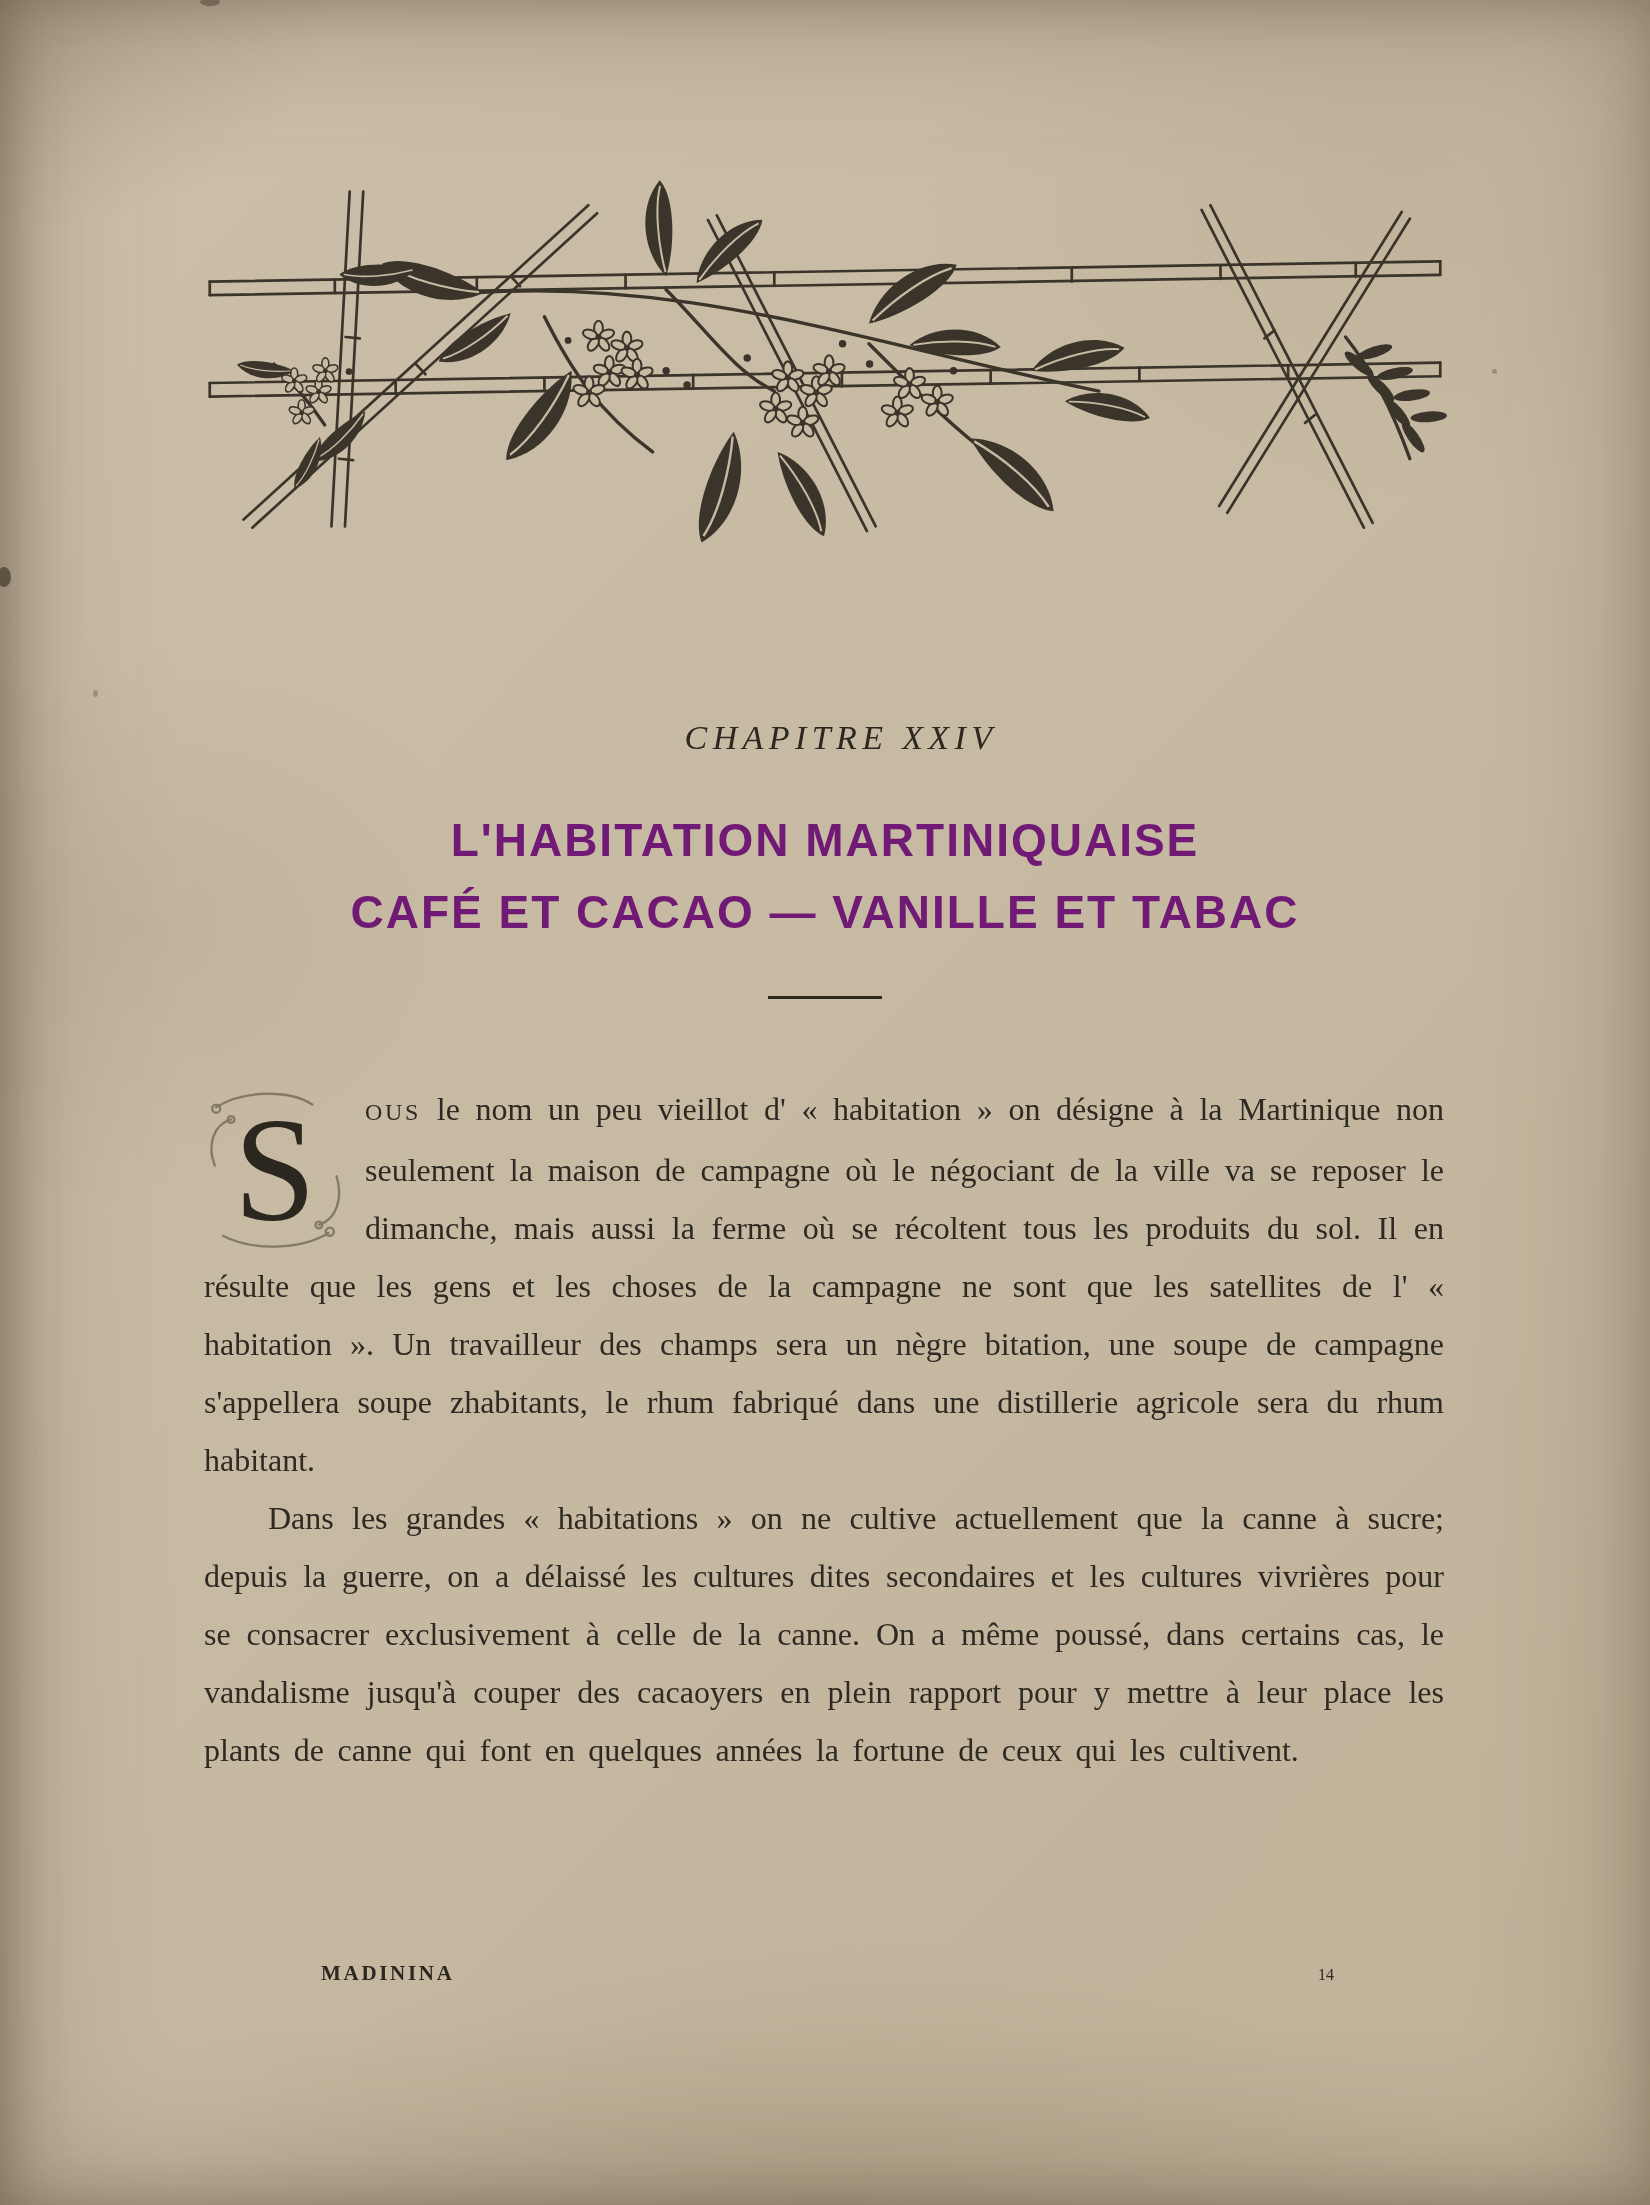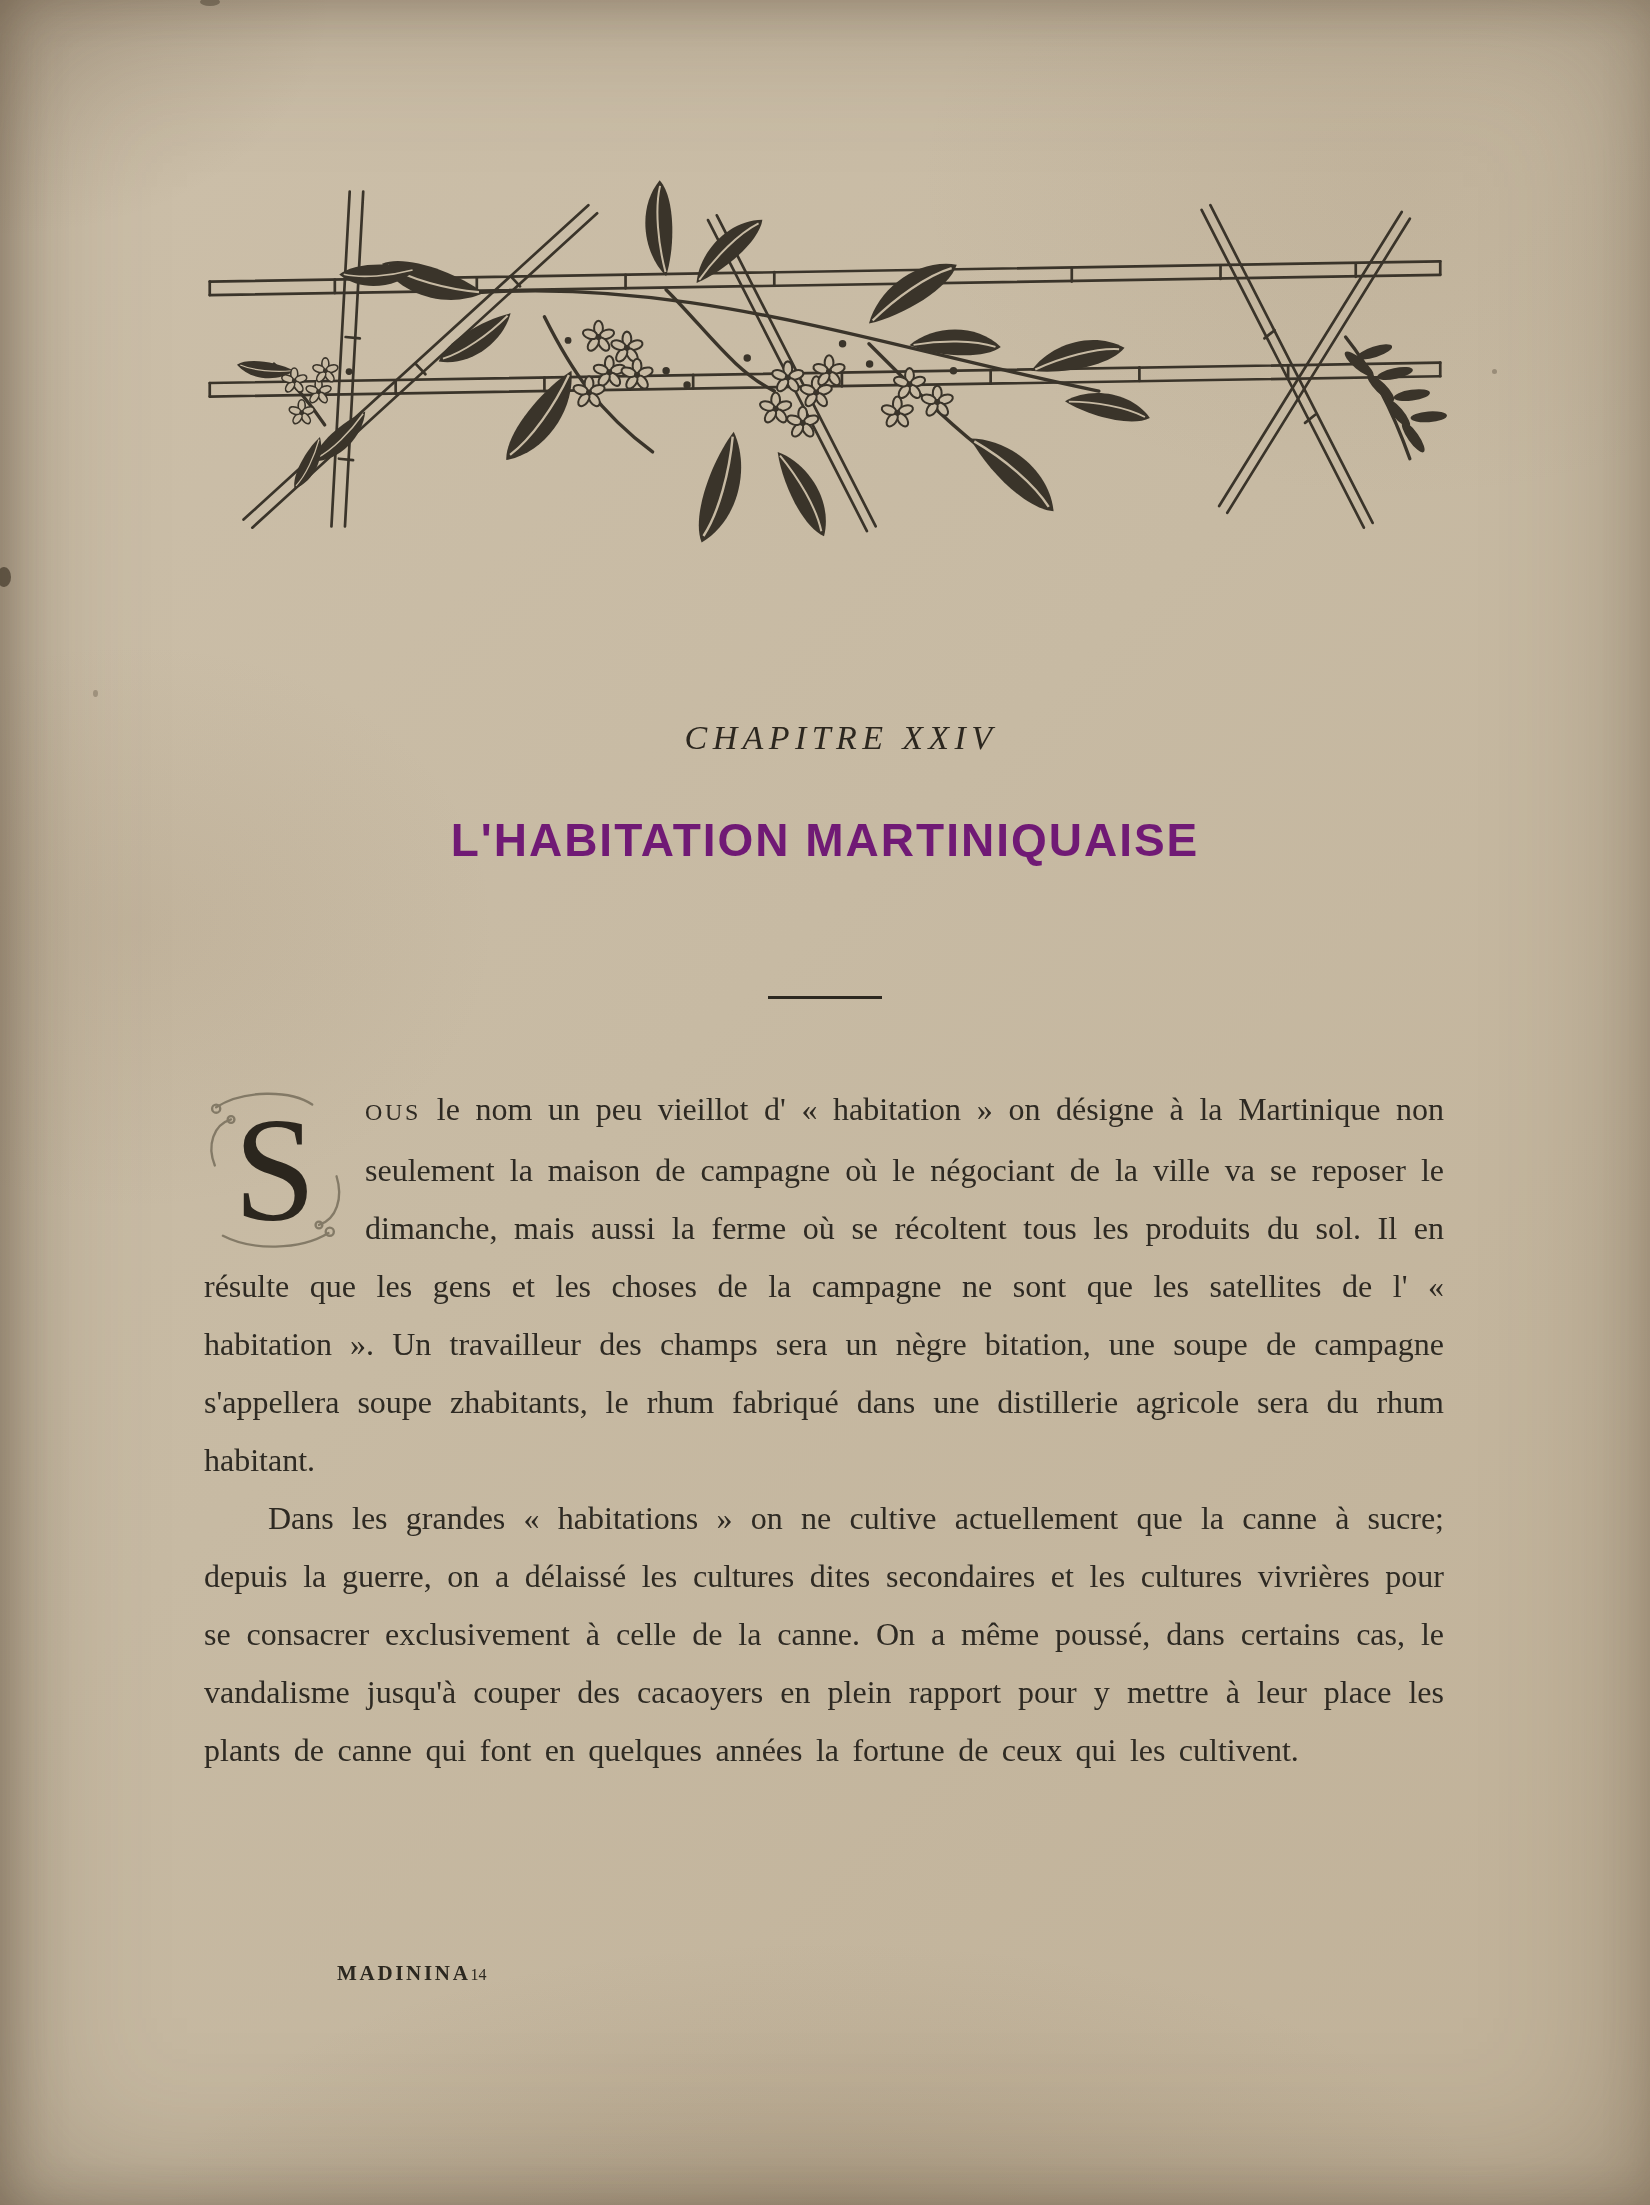--- a/index.html
+++ b/index.html
@@ -42,22 +42,22 @@
   .para2{text-indent:64px;}
   .it{}
 
   .dropcap-box{float:left;position:relative;width:142px;height:171px;
     margin:4px 19px 0 0;}
   .dc-vine{position:absolute;inset:0;width:100%;height:100%;}
   .dc-letter{position:absolute;inset:0;display:flex;align-items:center;justify-content:center;
     font-size:148px;line-height:148px;color:#2b261e;}
   .lead{font-size:24px;letter-spacing:2.7px;}
 
-  .footer{position:absolute;top:1961px;left:212px;width:1240px;
-    display:flex;align-items:baseline;color:#2c2820;}
+  .footer{position:absolute;top:1961px;left:196px;width:1240px;
+    display:flex;justify-content:space-between;align-items:baseline;color:#2c2820;}
   .running-title{margin-left:125px;font-size:21px;font-weight:bold;letter-spacing:2.7px;}
   .page-number{margin-right:102px;font-size:16px;}
 </style>
 </head>
 <body>
 
 <div class="speck s1"></div>
 <div class="speck s2"></div>
 <div class="speck s3"></div>
 <div class="speck s4"></div>
@@ -194,20 +194,21 @@
       <circle cx="231" cy="301" r="5"></circle>
     <circle cx="1125" cy="300" r="5.5"></circle>
       <circle cx="555" cy="255" r="5"></circle>
   </g>
 </svg>
 
 <div class="chapter">CHAPITRE XXIV</div>
 
 <h1 class="title">
   <span>L'HABITATION MARTINIQUAISE</span>
+  <span>CAFÉ ET CACAO — VANILLE ET TABAC</span>
 </h1>
 
 <div class="divider"></div>
 
 <div class="bodytext">
   <p class="para1">
     <span class="dropcap-box">
       <svg class="dc-vine" viewBox="0 0 210 252" xmlns="http://www.w3.org/2000/svg">
         <g stroke="#57503f" stroke-width="3.5" fill="none" opacity="0.6" stroke-linecap="round">
           <path d="M18 34 C58 8 128 8 160 30"></path>

